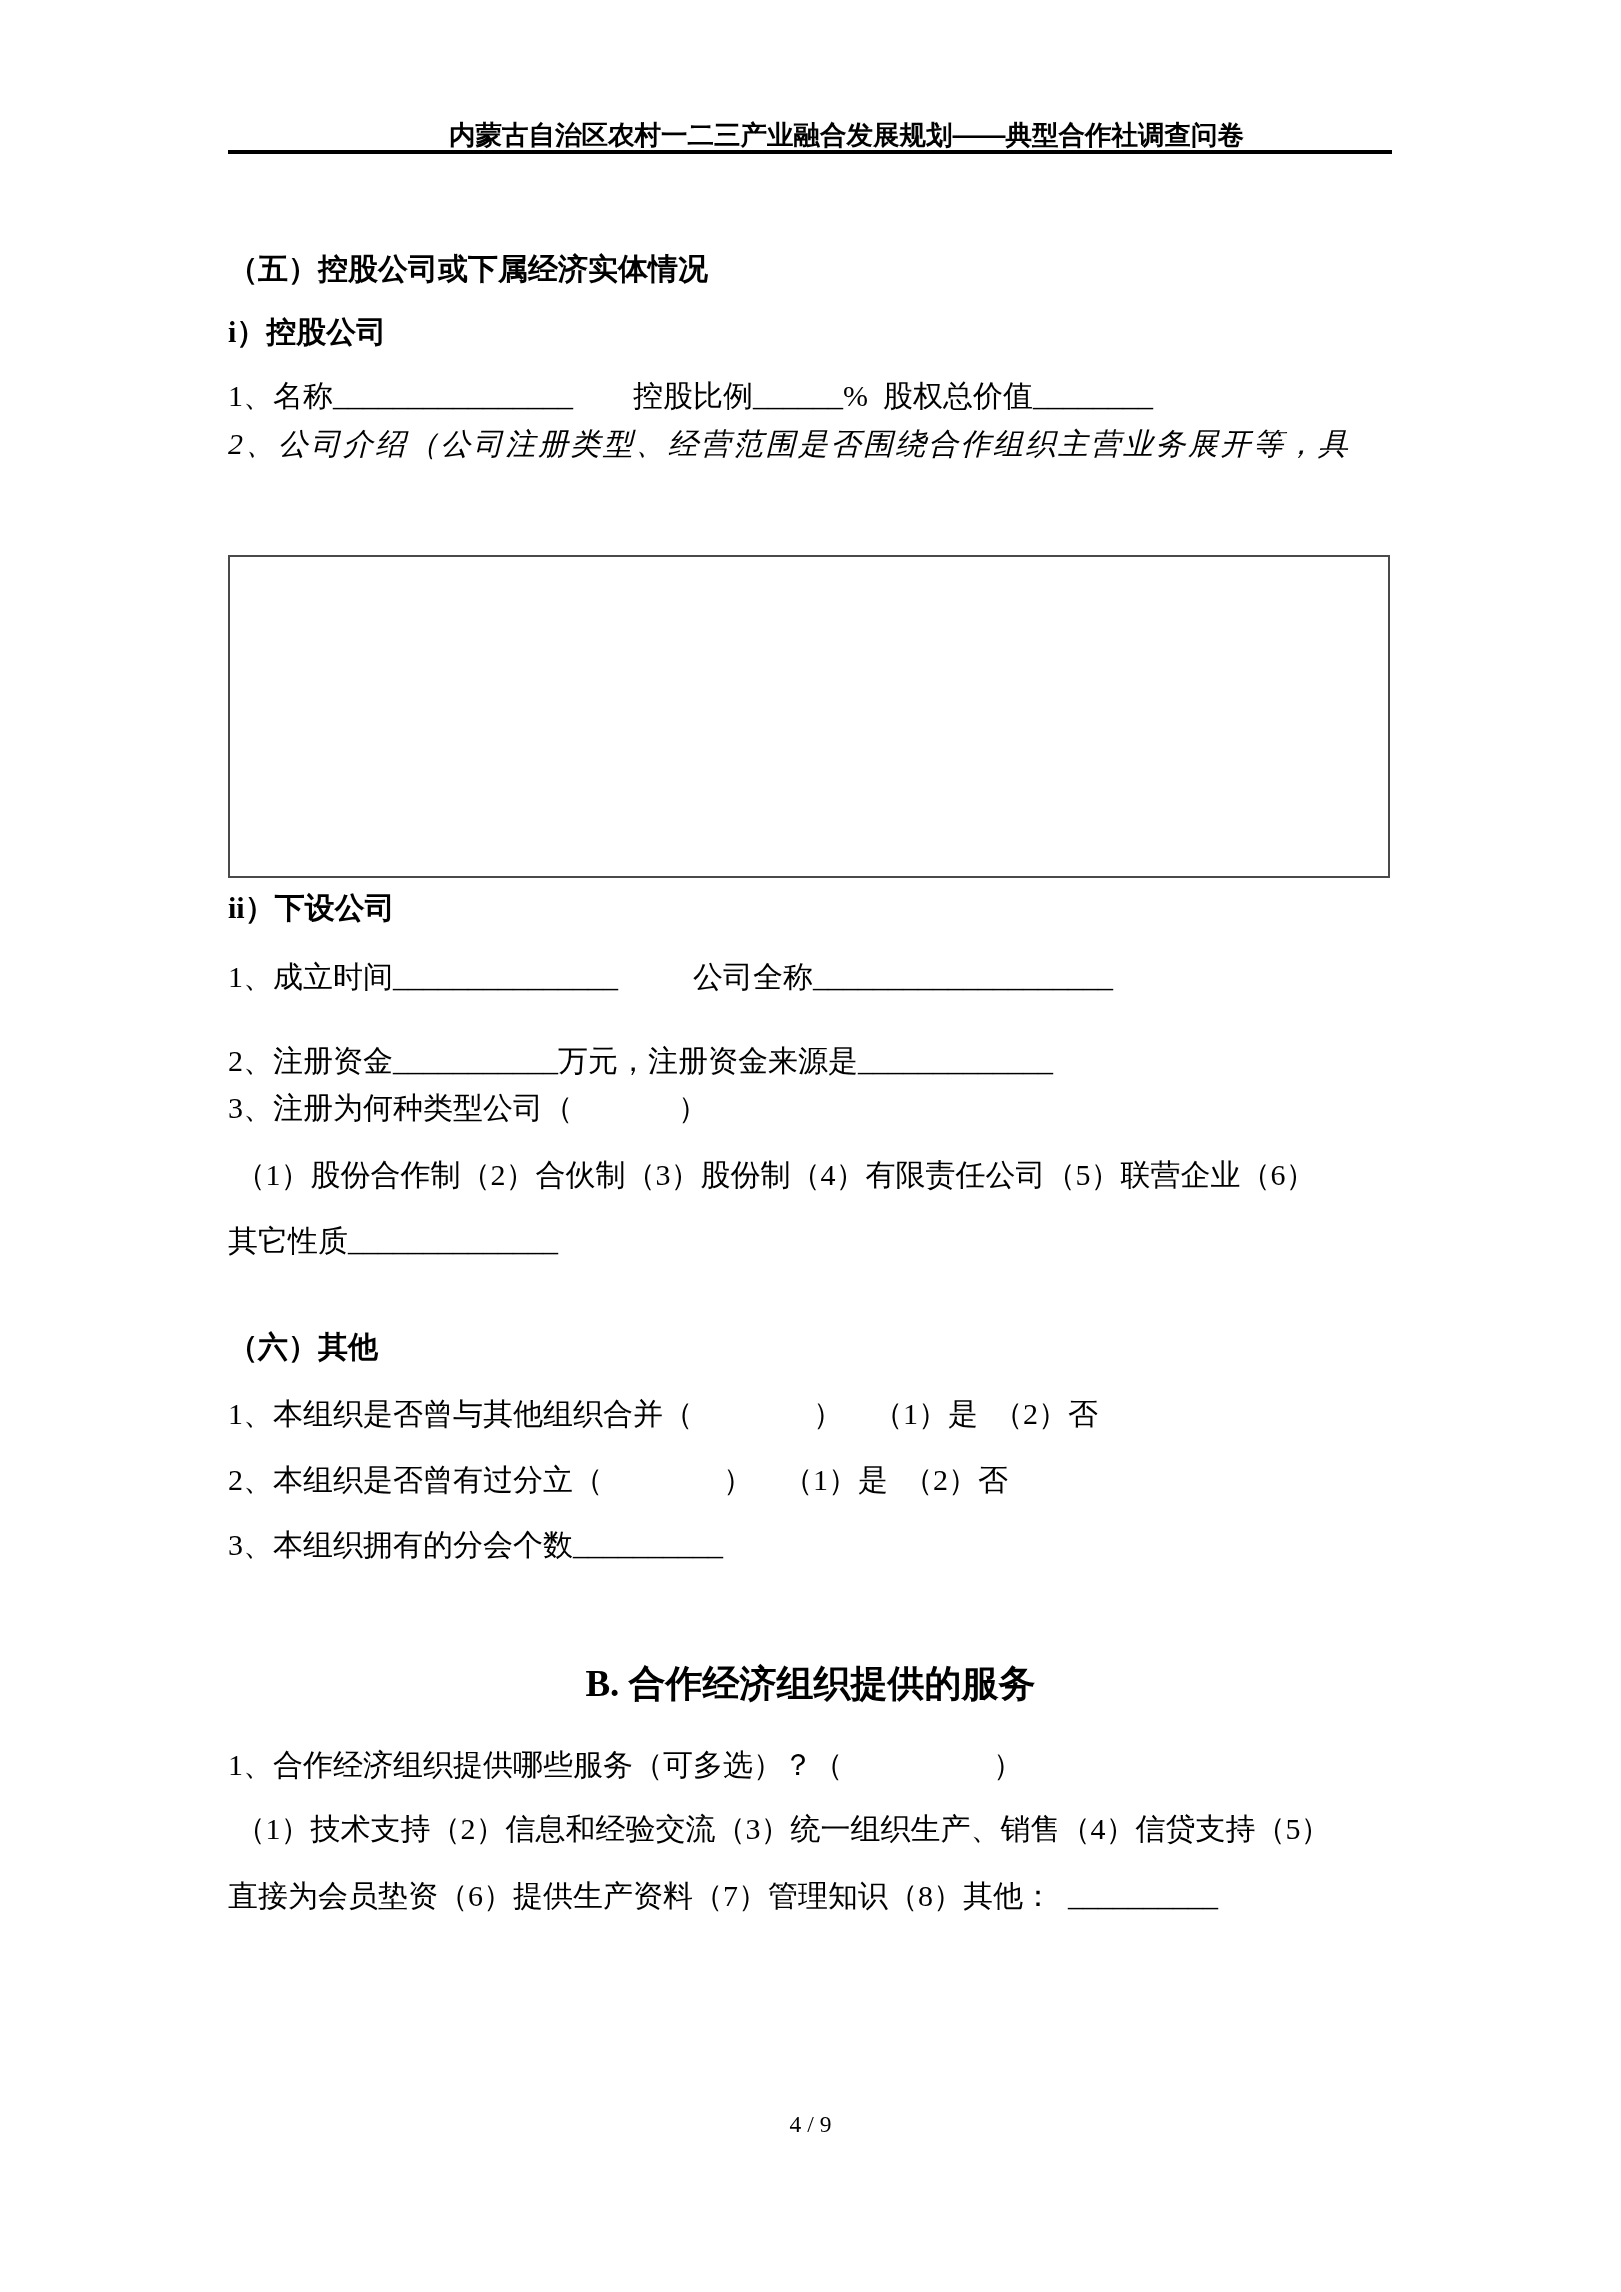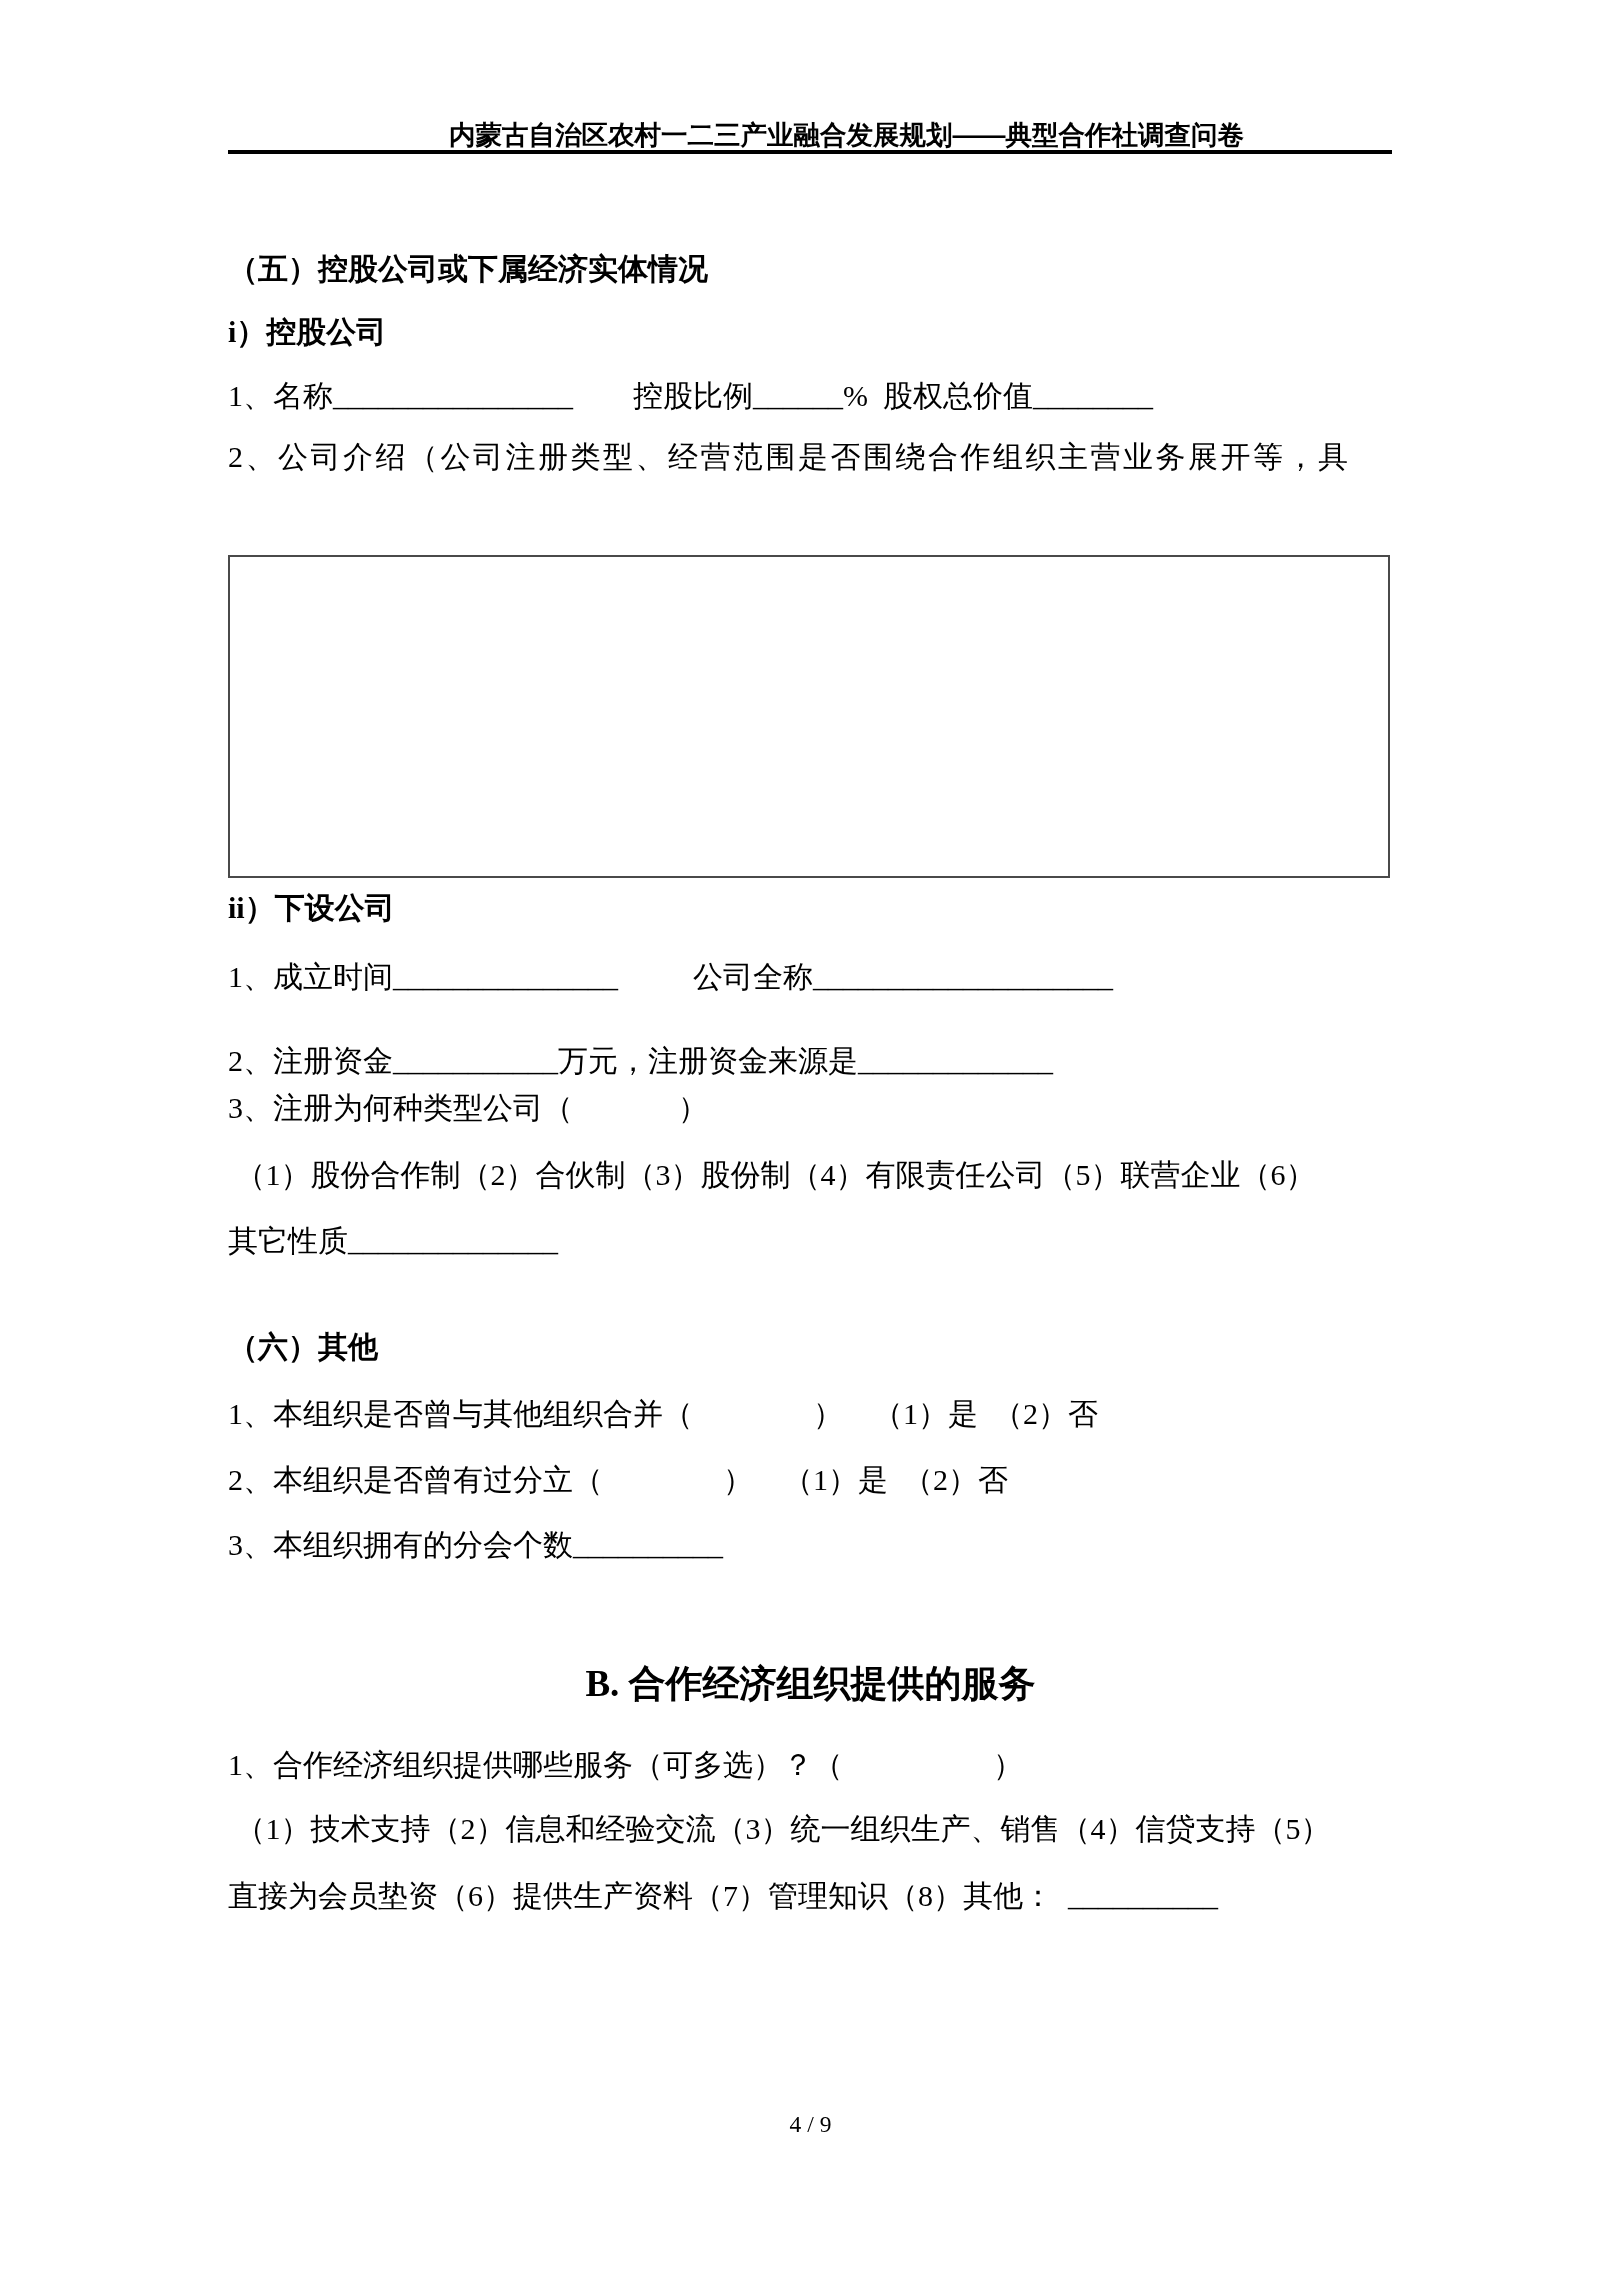--- a/index.html
+++ b/index.html
@@ -65,21 +65,21 @@
 
   <div class="ln center hdr" style="top:118px;">内蒙古自治区农村一二三产业融合发展规划——典型合作社调查问卷</div>
   <div class="rule" style="top:150px;"></div>
 
   <div class="ln h1" style="top:251px;">（五）控股公司或下属经济实体情况</div>
 
   <div class="ln sub" style="top:314px;">i）控股公司</div>
 
   <div class="ln" style="top:378px;">1、名称________________        控股比例______%  股权总价值________</div>
 
-  <div class="ln just" style="top:439px;">2、公司介绍（公司注册类型、经营范围是否围绕合作组织主营业务展开等，具</div>
+  <div class="ln just" style="top:426px;font-style:italic;">2、公司介绍（公司注册类型、经营范围是否围绕合作组织主营业务展开等，具</div>
 
 
   <div class="introbox"></div>
 
   <div class="ln sub" style="top:890px;">ii）下设公司</div>
 
   <div class="ln" style="top:959px;">1、成立时间_______________          公司全称____________________</div>
 
   <div class="ln" style="top:1043px;">2、注册资金___________万元，注册资金来源是_____________</div>
 

